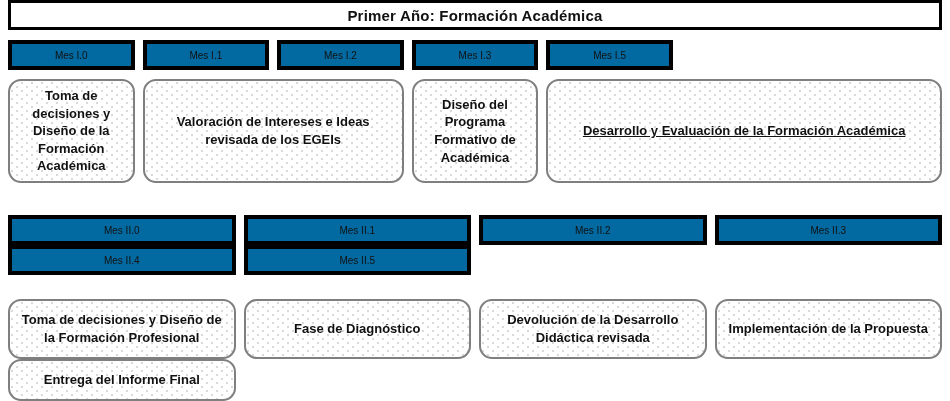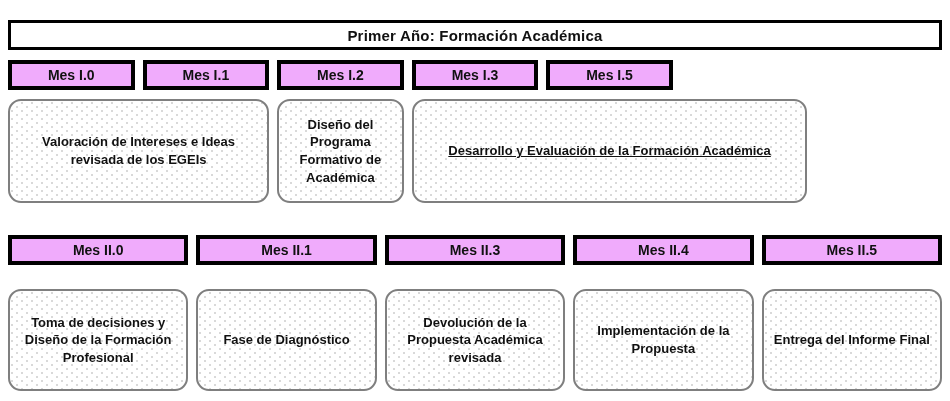--- a/index.html
+++ b/index.html
@@ -7,21 +7,21 @@
   body {
     width: 950px;
     height: 401px;
     font-family: "Liberation Sans", "DejaVu Sans", sans-serif;
     color: #111111;
     overflow: hidden;
   }
   .diagram {
     width: 950px;
     height: 401px;
-    padding: 20px 8px 7px 8px;
+    padding: 0 8px 7px 8px;
     display: flex;
     flex-direction: column;
   }
   section.band { display: flex; flex-direction: column; }
   .band-gap { height: 22px; flex: 0 0 auto; }
 
   .band-header {
     border: 3px solid #000000;
     background: #ffffff;
     height: 30px;
@@ -32,31 +32,31 @@
     font-weight: bold;
     letter-spacing: 0.2px;
   }
 
   .months {
     display: grid;
     column-gap: 8px;
     margin-top: 10px;
   }
   .cols7 { grid-template-columns: repeat(7, 1fr); }
-  .cols6 { grid-template-columns: repeat(5, 1fr); }
+  .cols6 { grid-template-columns: repeat(4, 1fr); }
 
   .month {
     border: 4px solid #000000;
-    background: #f0abfc;
+    background: #0369a1;
     height: 30px;
     display: flex;
     align-items: center;
     justify-content: center;
-    font-size: 14px;
-    font-weight: bold;
+    font-size: 10px;
+    font-weight: normal;
   }
 
   .activities {
     display: grid;
     column-gap: 8px;
     margin-top: 9px;
   }
   .activities.row1 { height: 104px; }
   .activities.row2 { height: 102px; margin-top: 24px; }
 
@@ -92,40 +92,42 @@
 
     <div class="months cols7">
       <div class="month">Mes I.0</div>
       <div class="month">Mes I.1</div>
       <div class="month">Mes I.2</div>
       <div class="month">Mes I.3</div>
       <div class="month">Mes I.5</div>
     </div>
 
     <div class="activities row1 cols7">
+      <div class="activity span1">Toma de decisiones y Diseño de la Formación Académica</div>
       <div class="activity span2">Valoración de Intereses e Ideas revisada de los EGEIs</div>
       <div class="activity span1">Diseño del Programa Formativo de Académica</div>
       <div class="activity span3">Desarrollo y Evaluación de la Formación Académica</div>
     </div>
   </section>
 
   <div class="band-gap"></div>
 
   <section class="band">
 
     <div class="months cols6">
       <div class="month">Mes II.0</div>
       <div class="month">Mes II.1</div>
+      <div class="month">Mes II.2</div>
       <div class="month">Mes II.3</div>
       <div class="month">Mes II.4</div>
       <div class="month">Mes II.5</div>
     </div>
 
     <div class="activities row2 cols6">
       <div class="activity span1">Toma de decisiones y Diseño de la Formación Profesional</div>
       <div class="activity span1">Fase de Diagnóstico</div>
-      <div class="activity span1">Devolución de la Propuesta Académica revisada</div>
+      <div class="activity span1">Devolución de la Desarrollo Didáctica revisada</div>
       <div class="activity span1">Implementación de la Propuesta</div>
       <div class="activity span1">Entrega del Informe Final</div>
     </div>
   </section>
 
 </div>
 
 </body></html>

